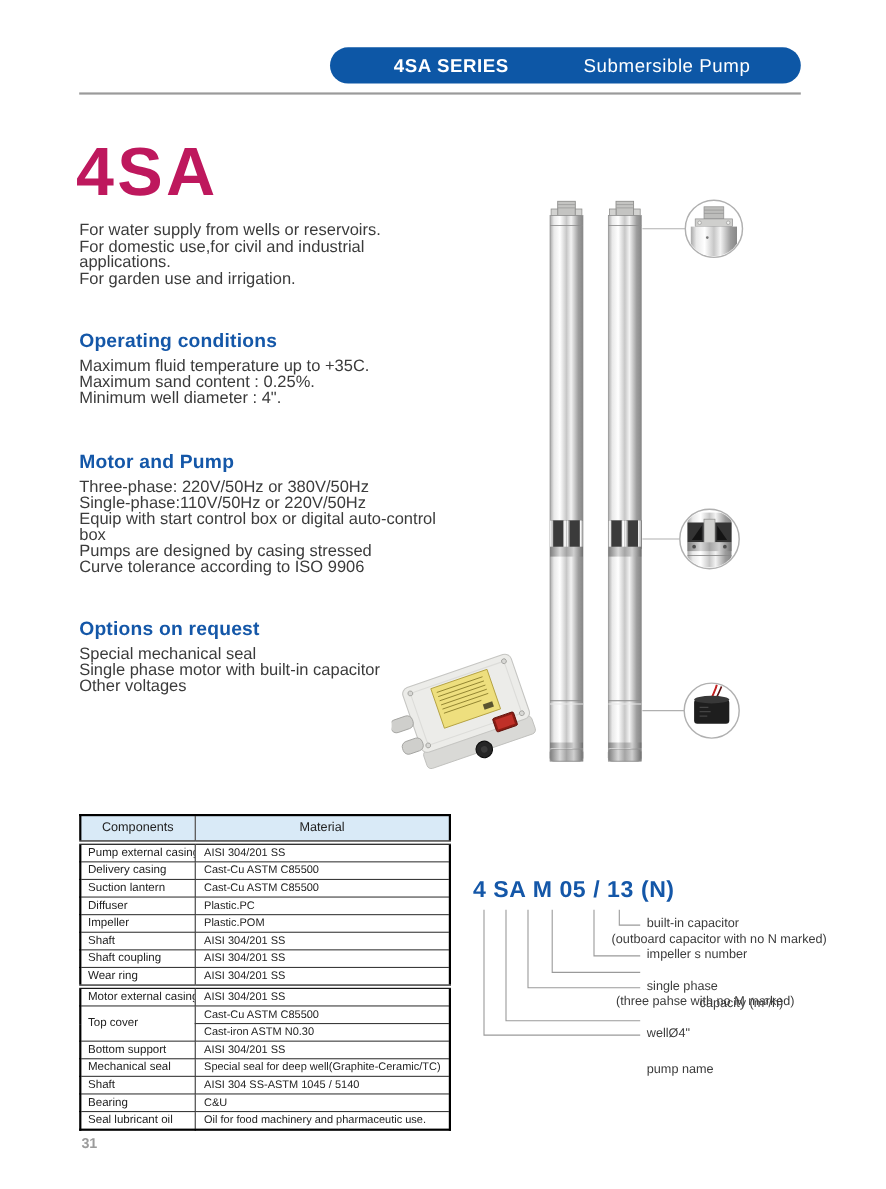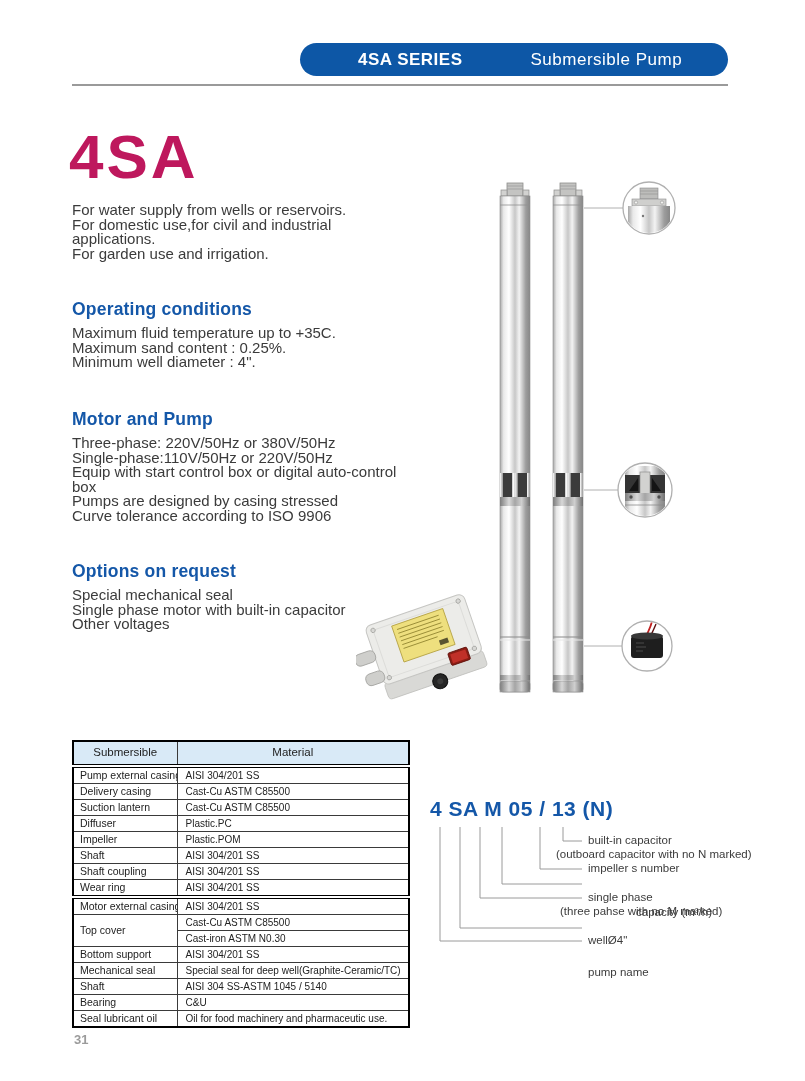--- a/index.html
+++ b/index.html
@@ -246,21 +246,21 @@
     </g>
   </svg>
 
   <table class="materials">
     <colgroup>
         <col class="col-comp">
         <col class="col-mat">
       </colgroup>
     <thead>
       <tr>
-        <th>Submersible</th>
+        <th>Components</th>
         <th>Material</th>
       </tr>
     </thead>
     <tbody>
       <tr>
           <td>Pump external casing</td>
           <td class="mat">AISI 304/201 SS</td>
         </tr>
       <tr>
           <td>Delivery casing</td>

